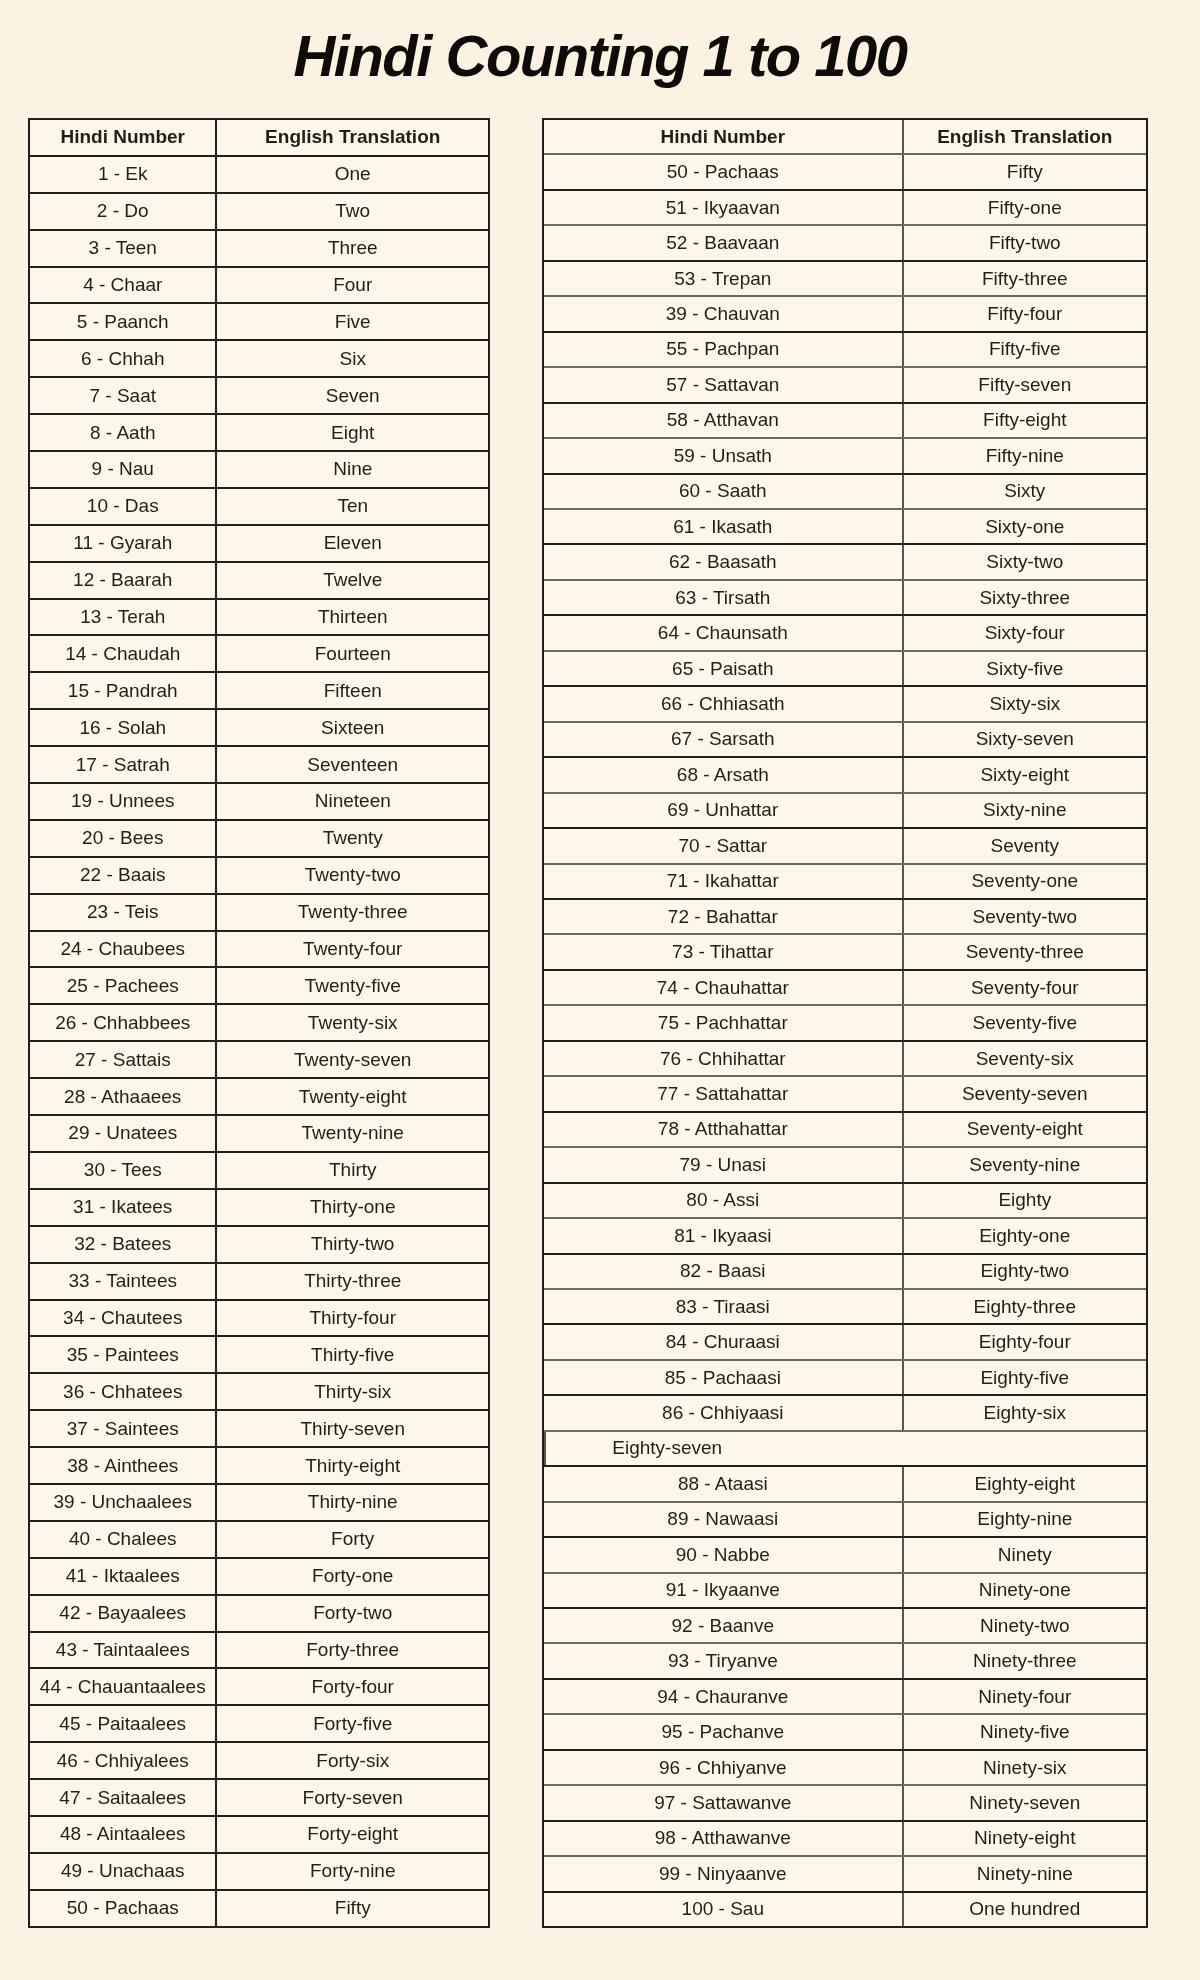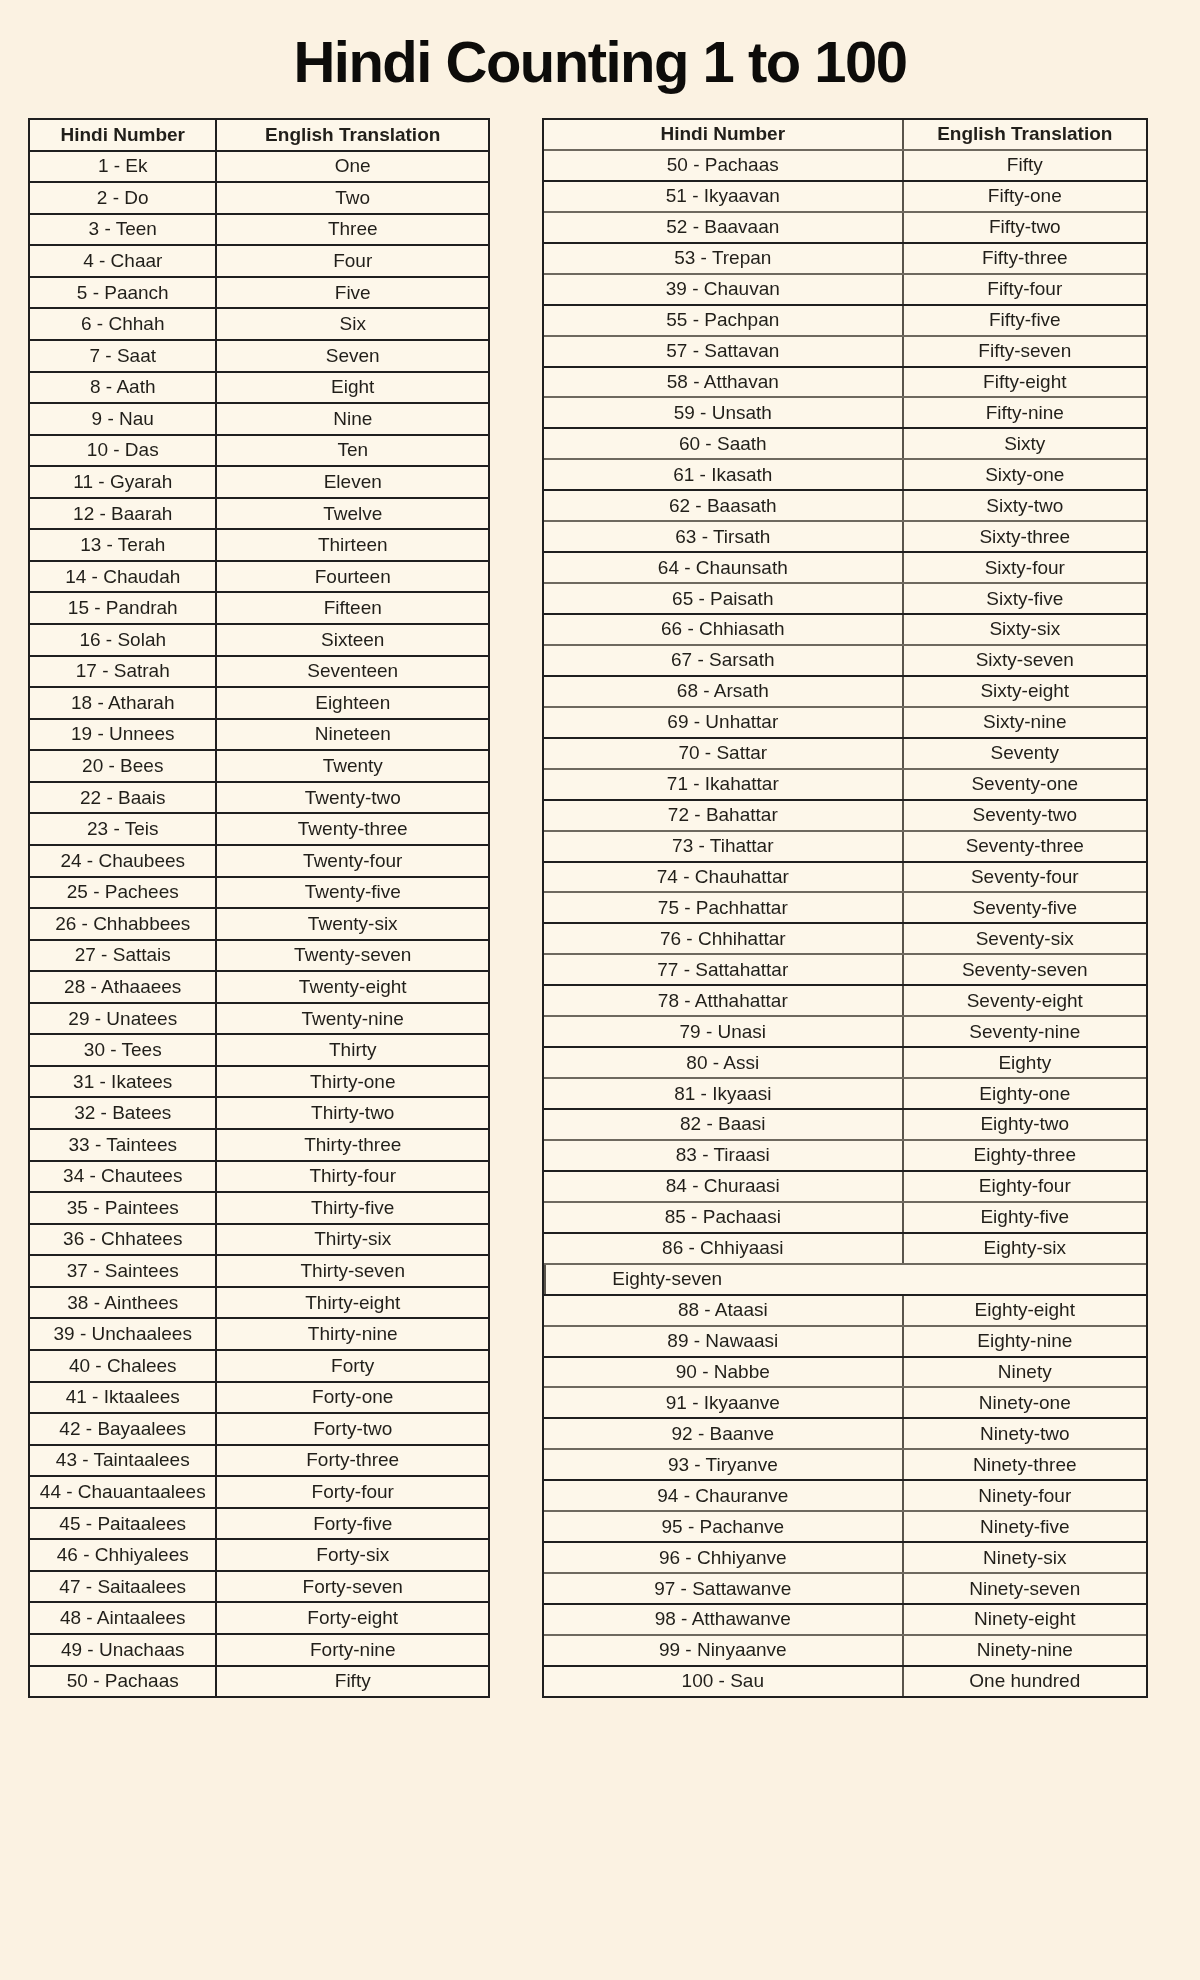--- a/index.html
+++ b/index.html
@@ -12,32 +12,33 @@
     height: 1980px;
     background: var(--background, #fbf2e2);
     font-family: "Liberation Sans", sans-serif;
     color: var(--text_color, #211f1a);
     overflow: hidden;
   }
   .page-title {
     position: absolute;
     left: 0;
     right: 0;
-    top: 28px;
+    top: 22px;
     margin: 0;
     text-align: center;
     font-size: 58px;
     font-weight: 700;
     letter-spacing: -1.5px;
     color: #0d0c0a;
+    font-style: italic;
   }
   .tbl {
     position: absolute;
     top: 118px;
-    height: 1580px;
+    height: 1810px;
     box-sizing: border-box;
     display: flex;
     flex-direction: column;
     border: 2px solid var(--border_color, #1f1f1f);
     background: var(--cell_background, #fdf7ea);
   }
   .tbl-left {
     left: 28px;
     width: 462px;
   }
@@ -162,24 +163,20 @@
     </div>
     <div class="row">
       <div class="cell c1">16 - Solah</div>
       <div class="cell c2">Sixteen</div>
     </div>
     <div class="row">
       <div class="cell c1">17 - Satrah</div>
       <div class="cell c2">Seventeen</div>
     </div>
     <div class="row">
-      <div class="cell c1">18 - Atharah</div>
-      <div class="cell c2">Eighteen</div>
-    </div>
-    <div class="row">
       <div class="cell c1">19 - Unnees</div>
       <div class="cell c2">Nineteen</div>
     </div>
     <div class="row">
       <div class="cell c1">20 - Bees</div>
       <div class="cell c2">Twenty</div>
     </div>
     <div class="row">
       <div class="cell c1">22 - Baais</div>
       <div class="cell c2">Twenty-two</div>

